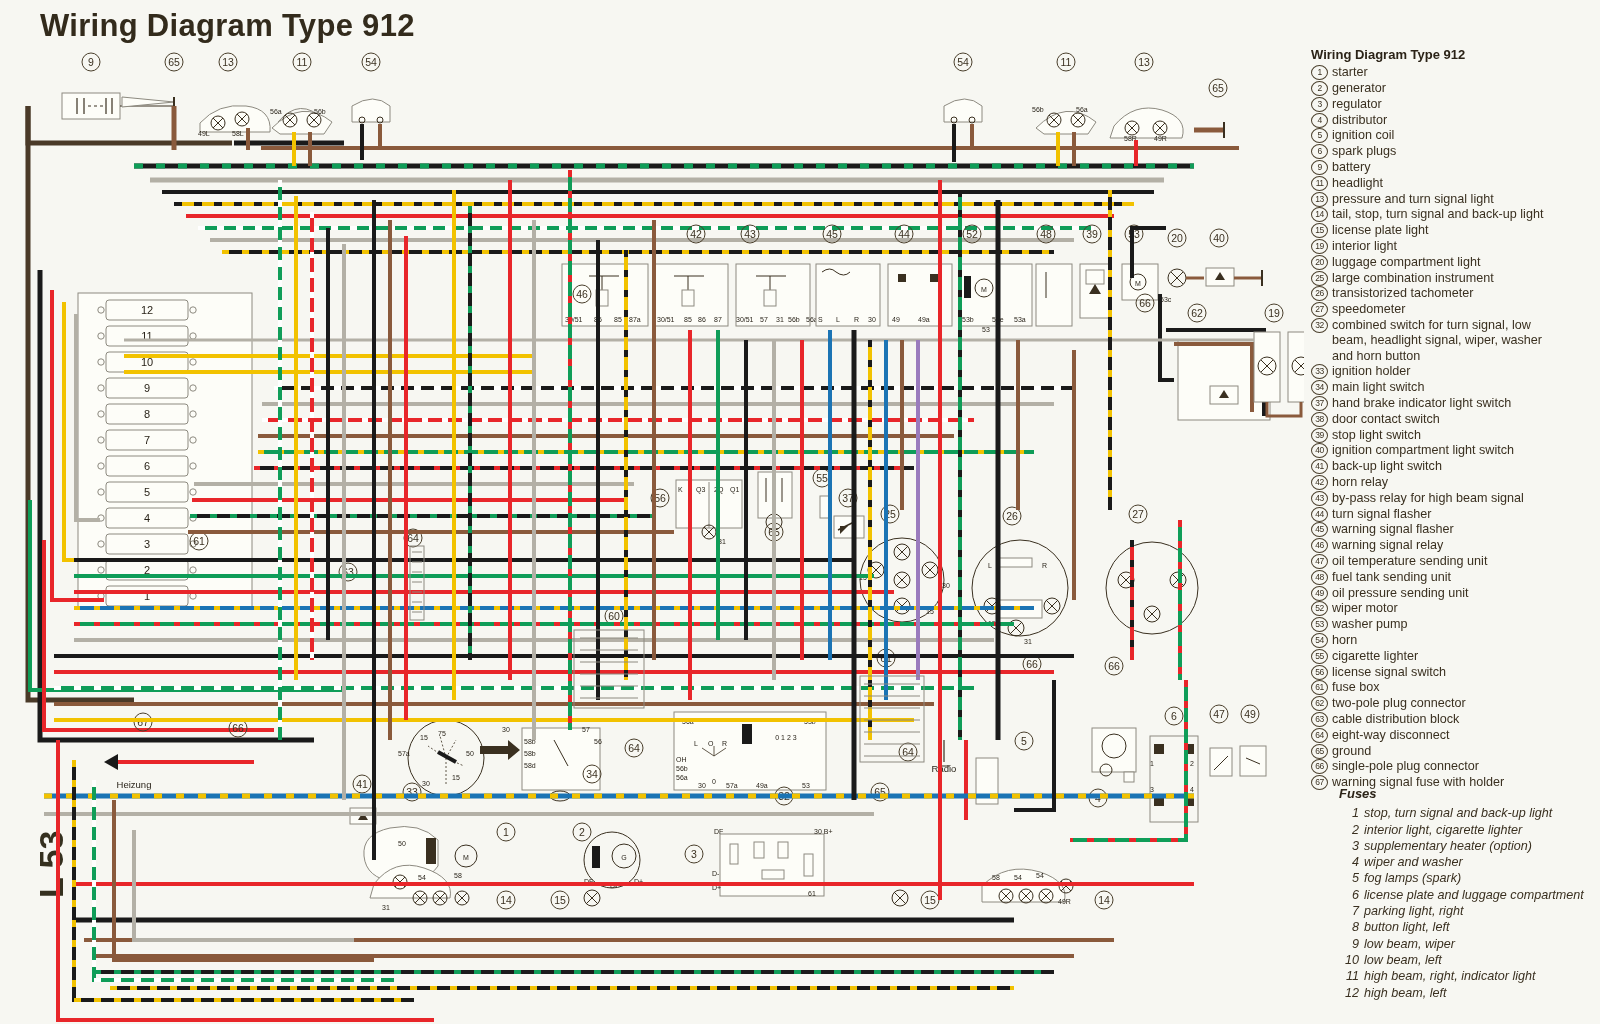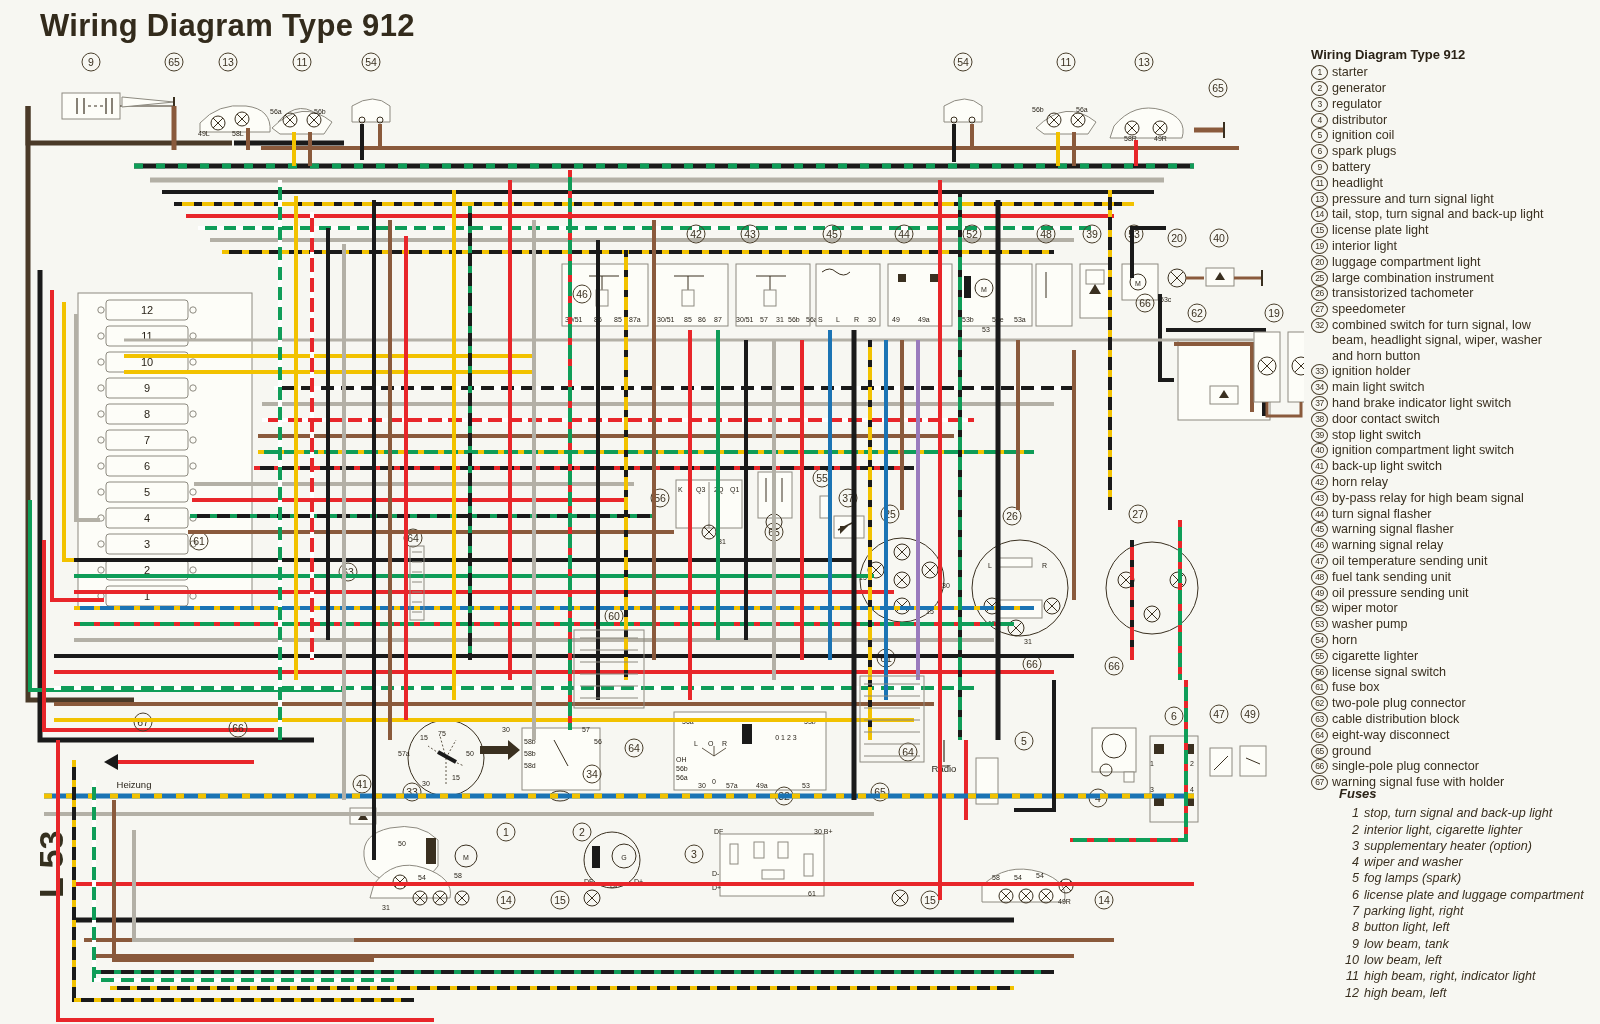--- a/index.html
+++ b/index.html
@@ -373,21 +373,21 @@
         <div class="fuse-row">
           <div class="fuse-num">7</div>
           <div>parking light, right</div>
         </div>
         <div class="fuse-row">
           <div class="fuse-num">8</div>
           <div>button light, left</div>
         </div>
         <div class="fuse-row">
           <div class="fuse-num">9</div>
-          <div>low beam, tank</div>
+          <div>low beam, wiper</div>
         </div>
         <div class="fuse-row">
           <div class="fuse-num">10</div>
           <div>low beam, left</div>
         </div>
         <div class="fuse-row">
           <div class="fuse-num">11</div>
           <div>high beam, right, indicator light</div>
         </div>
         <div class="fuse-row">

